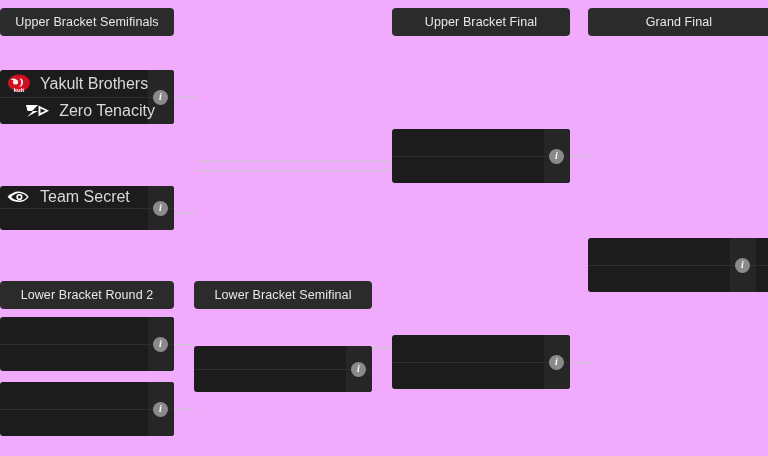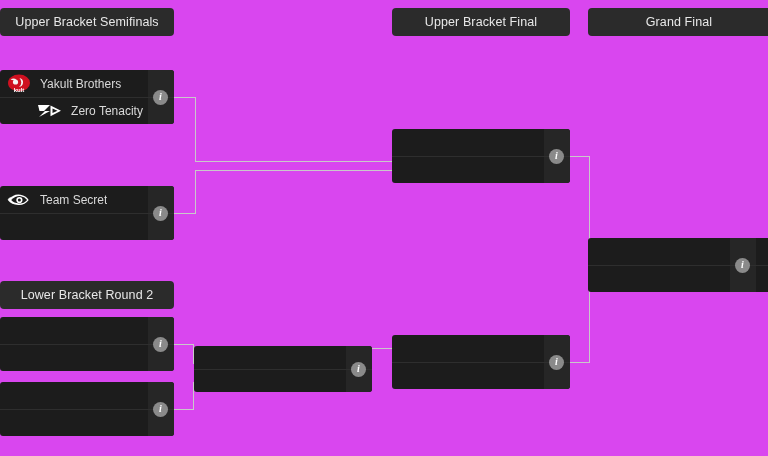--- a/index.html
+++ b/index.html
@@ -1,33 +1,33 @@
 <!DOCTYPE html>
 <html><head>
 <meta charset="utf-8">
 <style>
   html,body{margin:0;padding:0;background:#0e0e0e;}
   body{width:768px;height:456px;position:relative;overflow:hidden;
        font-family:"Liberation Sans","DejaVu Sans",sans-serif;}
 
-  .stage{position:absolute;inset:0;background:#d946ef;}
+  .stage{position:absolute;inset:0;background:#f0abfc;}
 
   
   .hdr{position:absolute;height:28px;background:#2b2b2b;border-radius:4px;
        display:flex;align-items:center;justify-content:center;
        color:#e8e8e8;font-size:12.5px;letter-spacing:.1px;white-space:nowrap;}
 
   
   .match{position:absolute;background:#1c1c1c;border-radius:3px;overflow:hidden;}
   .match .rows{position:absolute;inset:0;}
   .row{position:absolute;left:0;right:0;height:50%;display:flex;align-items:center;
        box-sizing:border-box;padding-left:6px;}
   .row.top{top:0;}
   .row.bot{top:50%;border-top:1px solid #2e2e2e;justify-content:center;}
-  .tname{color:#d9d9d9;font-size:12px;white-space:nowrap;overflow:hidden;
+  .tname{color:#d9d9d9;font-size:16px;white-space:nowrap;overflow:hidden;
          text-overflow:ellipsis;}
   .logo{width:26px;height:20px;flex:0 0 26px;margin-right:8px;position:relative;}
 
   
   .strip{position:absolute;top:0;bottom:0;right:0;width:26px;background:#262626;}
 
   .info{position:absolute;width:15px;height:15px;border-radius:50%;
         background:#8a8a8a;color:#fff;font-size:10px;font-weight:bold;
         font-style:italic;font-family:"Liberation Serif",serif;
         display:flex;align-items:center;justify-content:center;
@@ -57,20 +57,23 @@
   </div>
 
   <div class="hdr" style="left:588px;top:8px;width:190px;">
     <span style="margin-right:8px;">Grand Final</span>
   </div>
 
   <div class="hdr" style="left:0px;top:281px;width:174px;text-align:center;">
     <span>Lower Bracket Round 2</span>
   </div>
 
+  <div class="hdr" style="left:194px;top:281px;width:178px;">
+    <span>Lower Bracket Semifinal</span>
+  </div>
 
 
   <div class="ln lnh" style="left:174px;top:97px;width:22px;"></div>
   <div class="ln lnv" style="left:195px;top:97px;height:65px;"></div>
   <div class="ln lnh" style="left:195px;top:161px;width:198px;"></div>
 
   <div class="ln lnh" style="left:174px;top:213px;width:22px;"></div>
   <div class="ln lnv" style="left:195px;top:170px;height:44px;"></div>
   <div class="ln lnh" style="left:195px;top:170px;width:198px;"></div>
 
@@ -114,21 +117,21 @@
             <path d="M13.5 3.5 L24 8.8 L13.5 14.2 Z" fill="#ffffff"></path>
             <path d="M15.5 6.6 L20.5 8.8 L15.5 11 Z" fill="#1c1c1c"></path>
           </svg>
         </span>
         <span class="tname">Zero Tenacity</span>
       </div>
     </div>
     <div class="info" style="right:6px;top:50%;margin-top:-7.5px;">i</div>
   </div>
 
-  <div class="match" style="left:0px;top:186px;width:174px;height:54px;">
+  <div class="match" style="left:0px;top:186px;width:174px;height:44px;">
     <div class="strip"></div>
     <div class="rows">
       <div class="row top">
         <span class="logo">
           <svg class="ts" viewBox="0 0 26 18">
             <path d="M2 9.2 q5.5 -6.6 12.5 -5.4 q5.5 .9 8.2 5.2 q-4 5.4 -10.5 5 Q5.5 13.6 2 9.2 Z" fill="#ffffff"></path>
             <path d="M5.2 9.1 q4.6 -4.6 9.6 -3.9 q4.2 .6 6.3 3.8 q-3.2 3.8 -8.2 3.5 Q8 12.2 5.2 9.1 Z" fill="#1c1c1c"></path>
             <circle cx="13.4" cy="9.1" r="3.1" fill="#ffffff"></circle>
             <circle cx="13.4" cy="9.1" r="1.5" fill="#1c1c1c"></circle>
             <path d="M1.5 8.6 q1.6 -2.2 4.4 -3.2 q-2.2 1.9 -2.9 3.6 Z" fill="#ffffff"></path>

